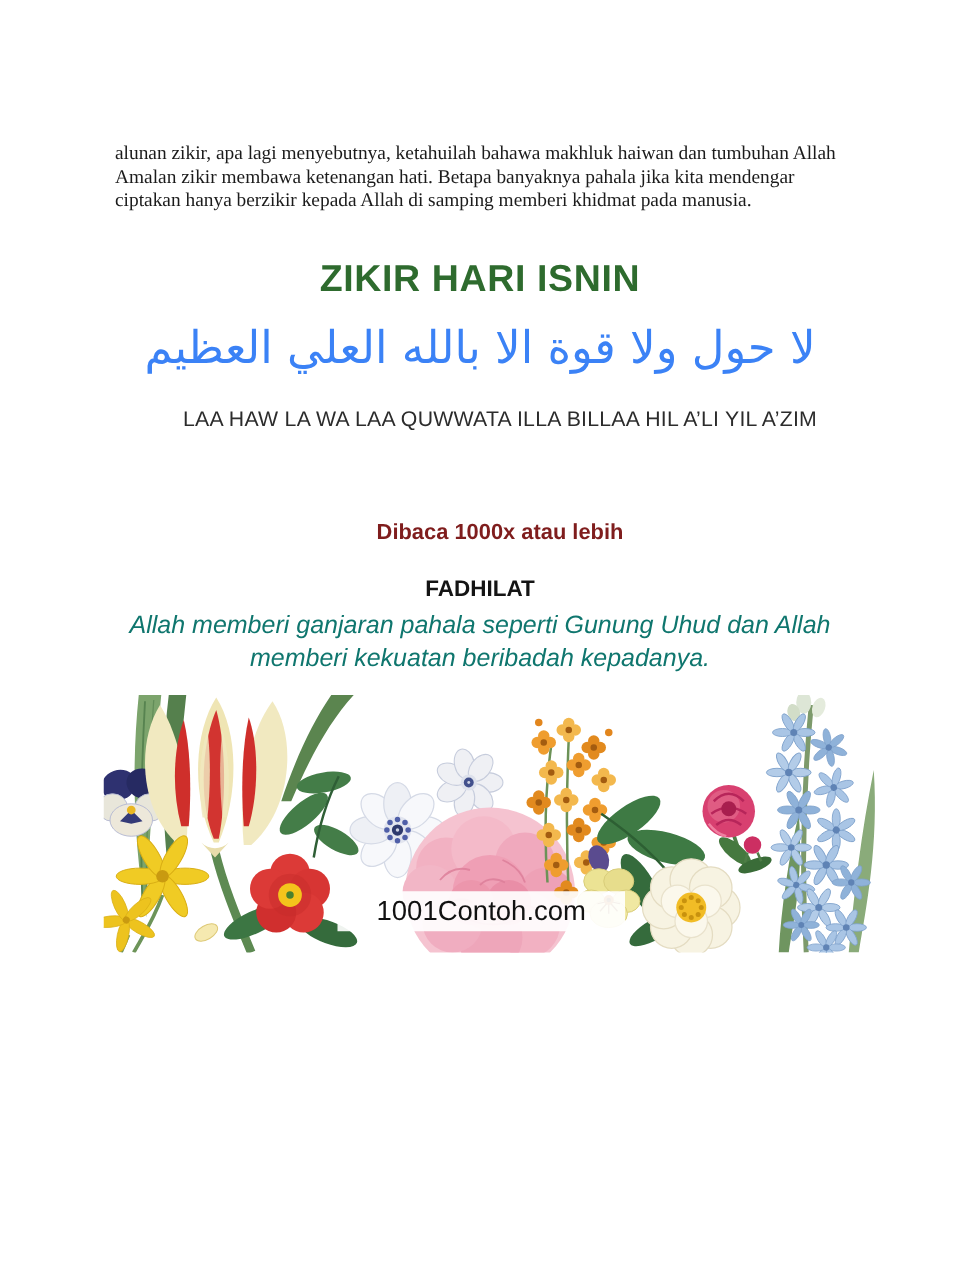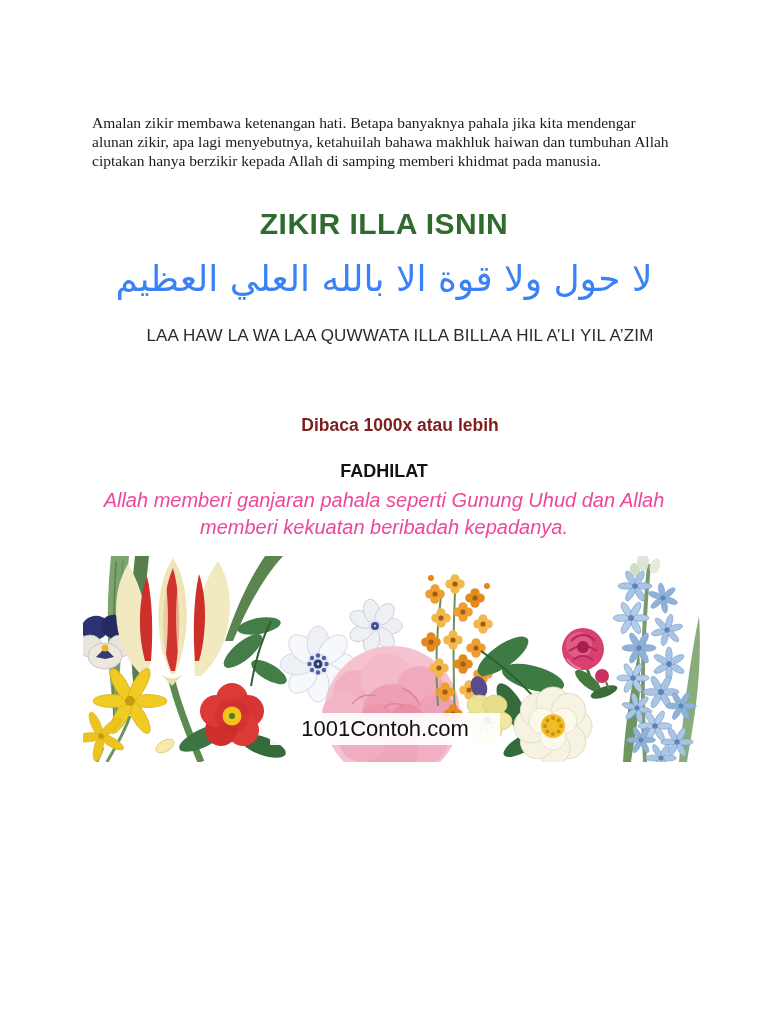--- a/index.html
+++ b/index.html
@@ -33,45 +33,45 @@
   .repetition{
     position:absolute;left:0;right:0;top:415px;text-align:center;
     font-size:17.5px;font-weight:bold;color:#7f1d1d;margin-left:32px;
   }
   .fadhilat-heading{
     position:absolute;left:0;right:0;top:461px;margin:0;text-align:center;
     font-size:18px;font-weight:bold;color:#141414;
   }
   .fadhilat-text{
     position:absolute;left:0;right:0;top:487px;text-align:center;
-    font-size:20px;font-style:italic;line-height:27px;color:#ec4899;
+    font-size:20px;font-style:italic;line-height:27px;color:#0f766e;
   }
   .banner{
     position:absolute;left:83px;top:556px;width:630px;height:206px;
   }
   .banner svg{display:block;width:630px;height:206px;}
   .brand-band{
     position:absolute;left:187px;top:157px;width:230px;height:32px;
     background:rgba(255,255,255,.92);
     display:flex;align-items:center;justify-content:center;
     font-size:22px;color:#111111;
   }
 </style>
 </head>
 <body>
 
 <div class="page">
 
   <p class="intro">
+    <span>alunan zikir, apa lagi menyebutnya, ketahuilah bahawa makhluk haiwan dan tumbuhan Allah</span>
     <span>Amalan zikir membawa ketenangan hati. Betapa banyaknya pahala jika kita mendengar</span>
-    <span>alunan zikir, apa lagi menyebutnya, ketahuilah bahawa makhluk haiwan dan tumbuhan Allah</span>
     <span>ciptakan hanya berzikir kepada Allah di samping memberi khidmat pada manusia.</span>
   </p>
 
-  <h1 class="title">ZIKIR ILLA ISNIN</h1>
+  <h1 class="title">ZIKIR HARI ISNIN</h1>
 
   <div class="arabic">لا حول ولا قوة الا بالله العلي العظيم</div>
 
   <div class="translit">LAA HAW LA WA LAA QUWWATA ILLA BILLAA HIL A’LI YIL A’ZIM</div>
 
 
   <div class="repetition">Dibaca 1000x atau lebih</div>
 
   <h2 class="fadhilat-heading">FADHILAT</h2>
 

